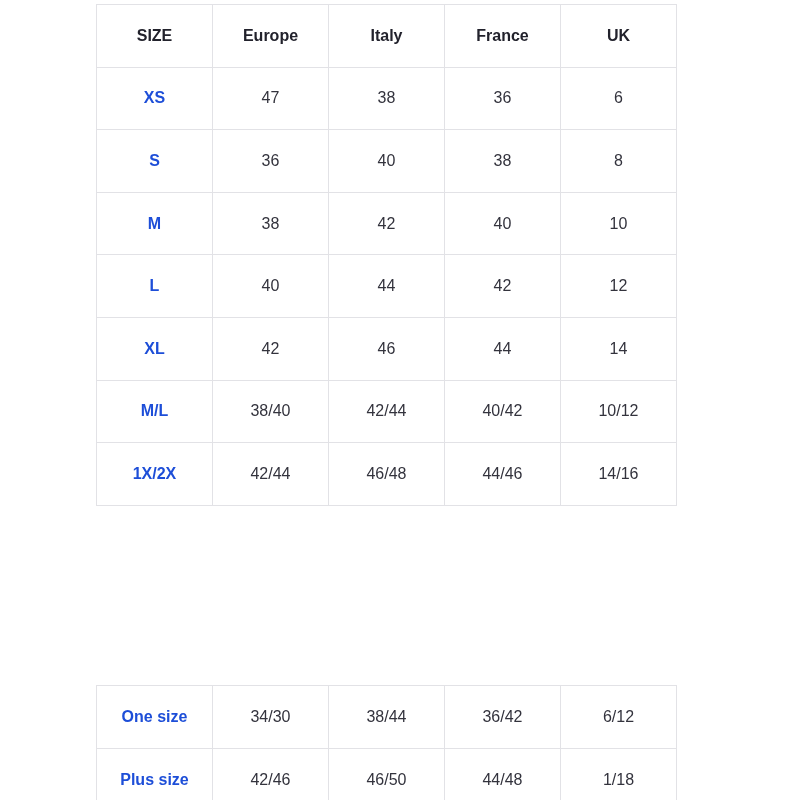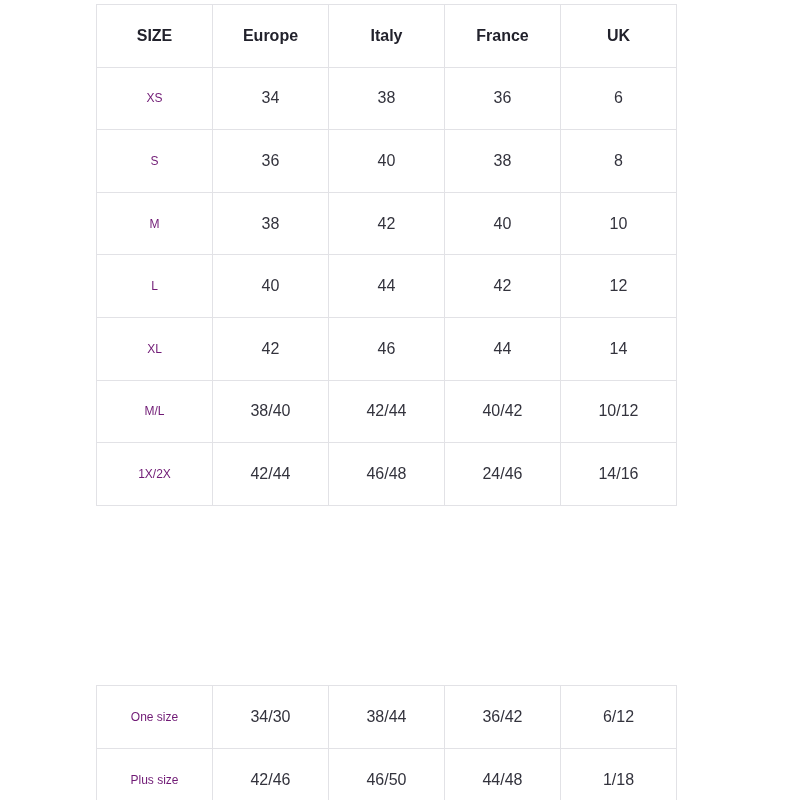--- a/index.html
+++ b/index.html
@@ -54,23 +54,23 @@
   }
   table.main-table tr { height: 62.6px; }
   table.extra-table tr { height: 63px; }
 
   table.size-table th {
     font-weight: 700;
     font-size: 16px;
     color: #22222c;
   }
   table.size-table td.rowhead {
-    font-weight: 400;
-    font-size: 12px;
-    color: #701a75;
+    font-weight: 700;
+    font-size: 16px;
+    color: #1d4ed8;
   }
   .cell-txt {
     display: block;
     line-height: 1.1;
   }
 </style>
 </head>
 <body>
 
 <div class="page">
@@ -98,21 +98,21 @@
             <span class="cell-txt">France</span>
           </th>
         <th>
             <span class="cell-txt">UK</span>
           </th>
       </tr>
     </thead>
     <tbody>
       <tr>
         <td class="rowhead">XS</td>
-        <td>34</td>
+        <td>47</td>
         <td>38</td>
         <td>36</td>
         <td>6</td>
       </tr>
       <tr>
         <td class="rowhead">S</td>
         <td>36</td>
         <td>40</td>
         <td>38</td>
         <td>8</td>
@@ -142,21 +142,21 @@
         <td class="rowhead">M/L</td>
         <td>38/40</td>
         <td>42/44</td>
         <td>40/42</td>
         <td>10/12</td>
       </tr>
       <tr>
         <td class="rowhead">1X/2X</td>
         <td>42/44</td>
         <td>46/48</td>
-        <td>24/46</td>
+        <td>44/46</td>
         <td>14/16</td>
       </tr>
     </tbody>
   </table>
 
   <table class="size-table extra-table">
     <colgroup>
       <col class="c0">
         <col class="c1">
         <col class="c2">

